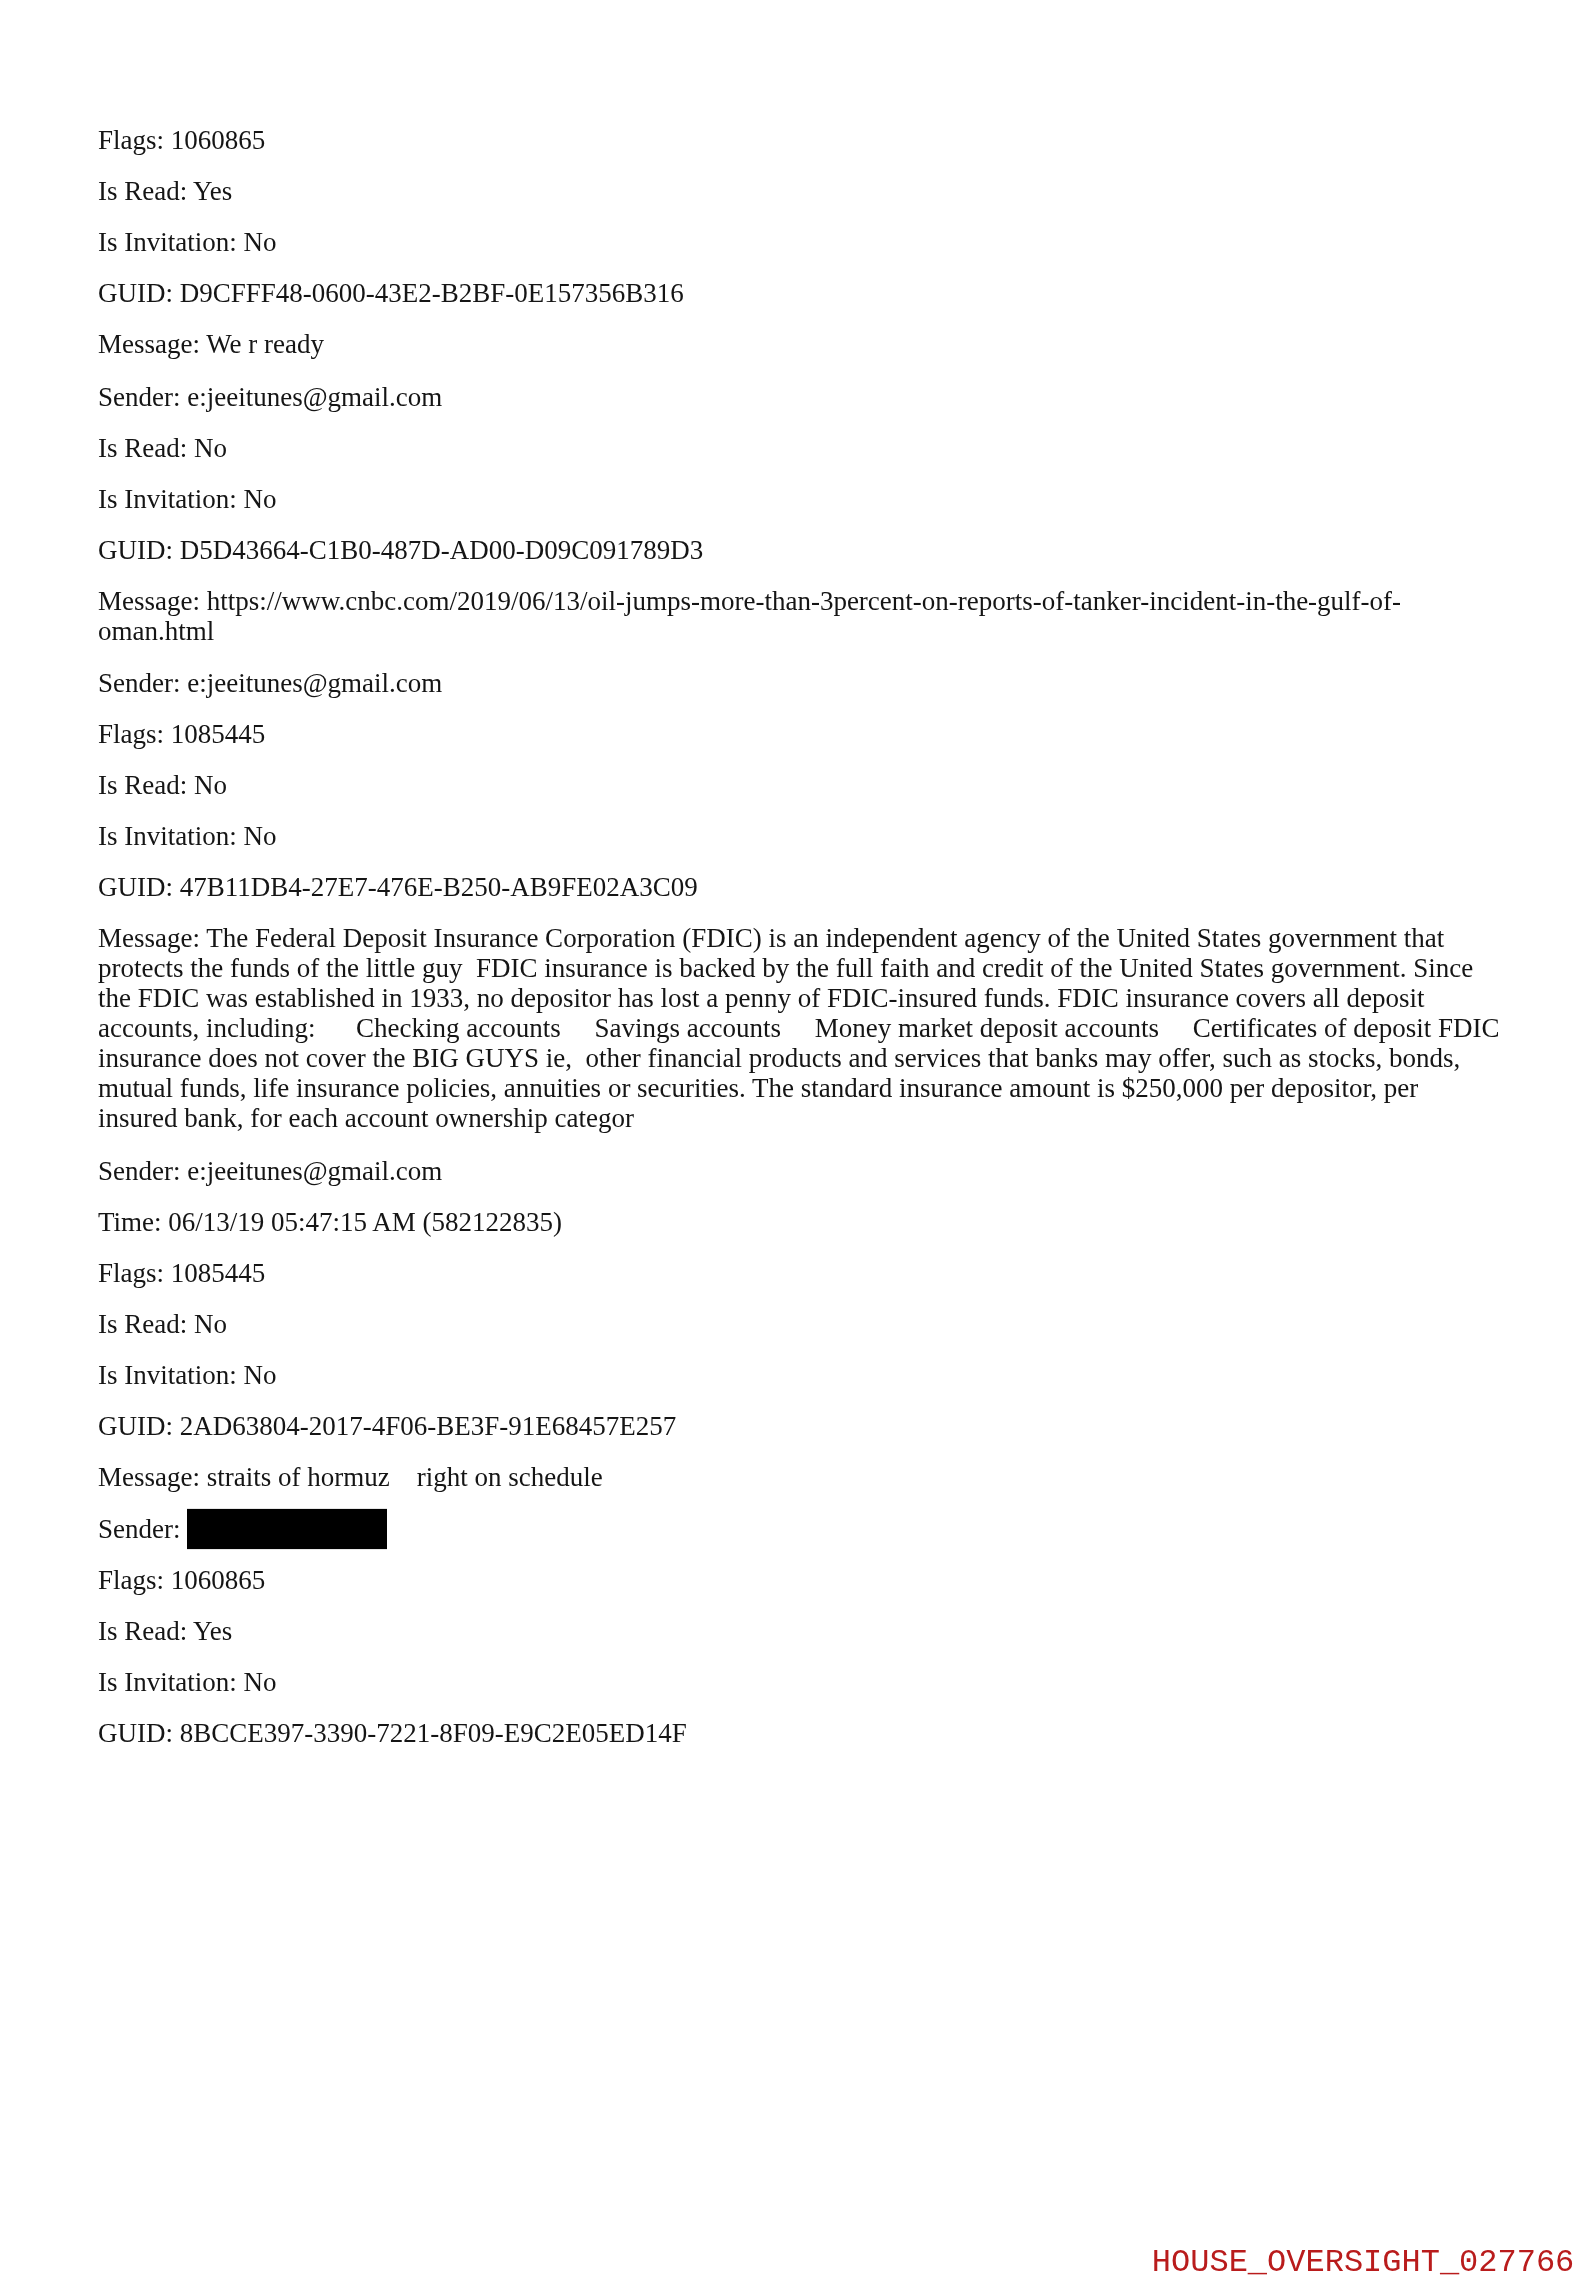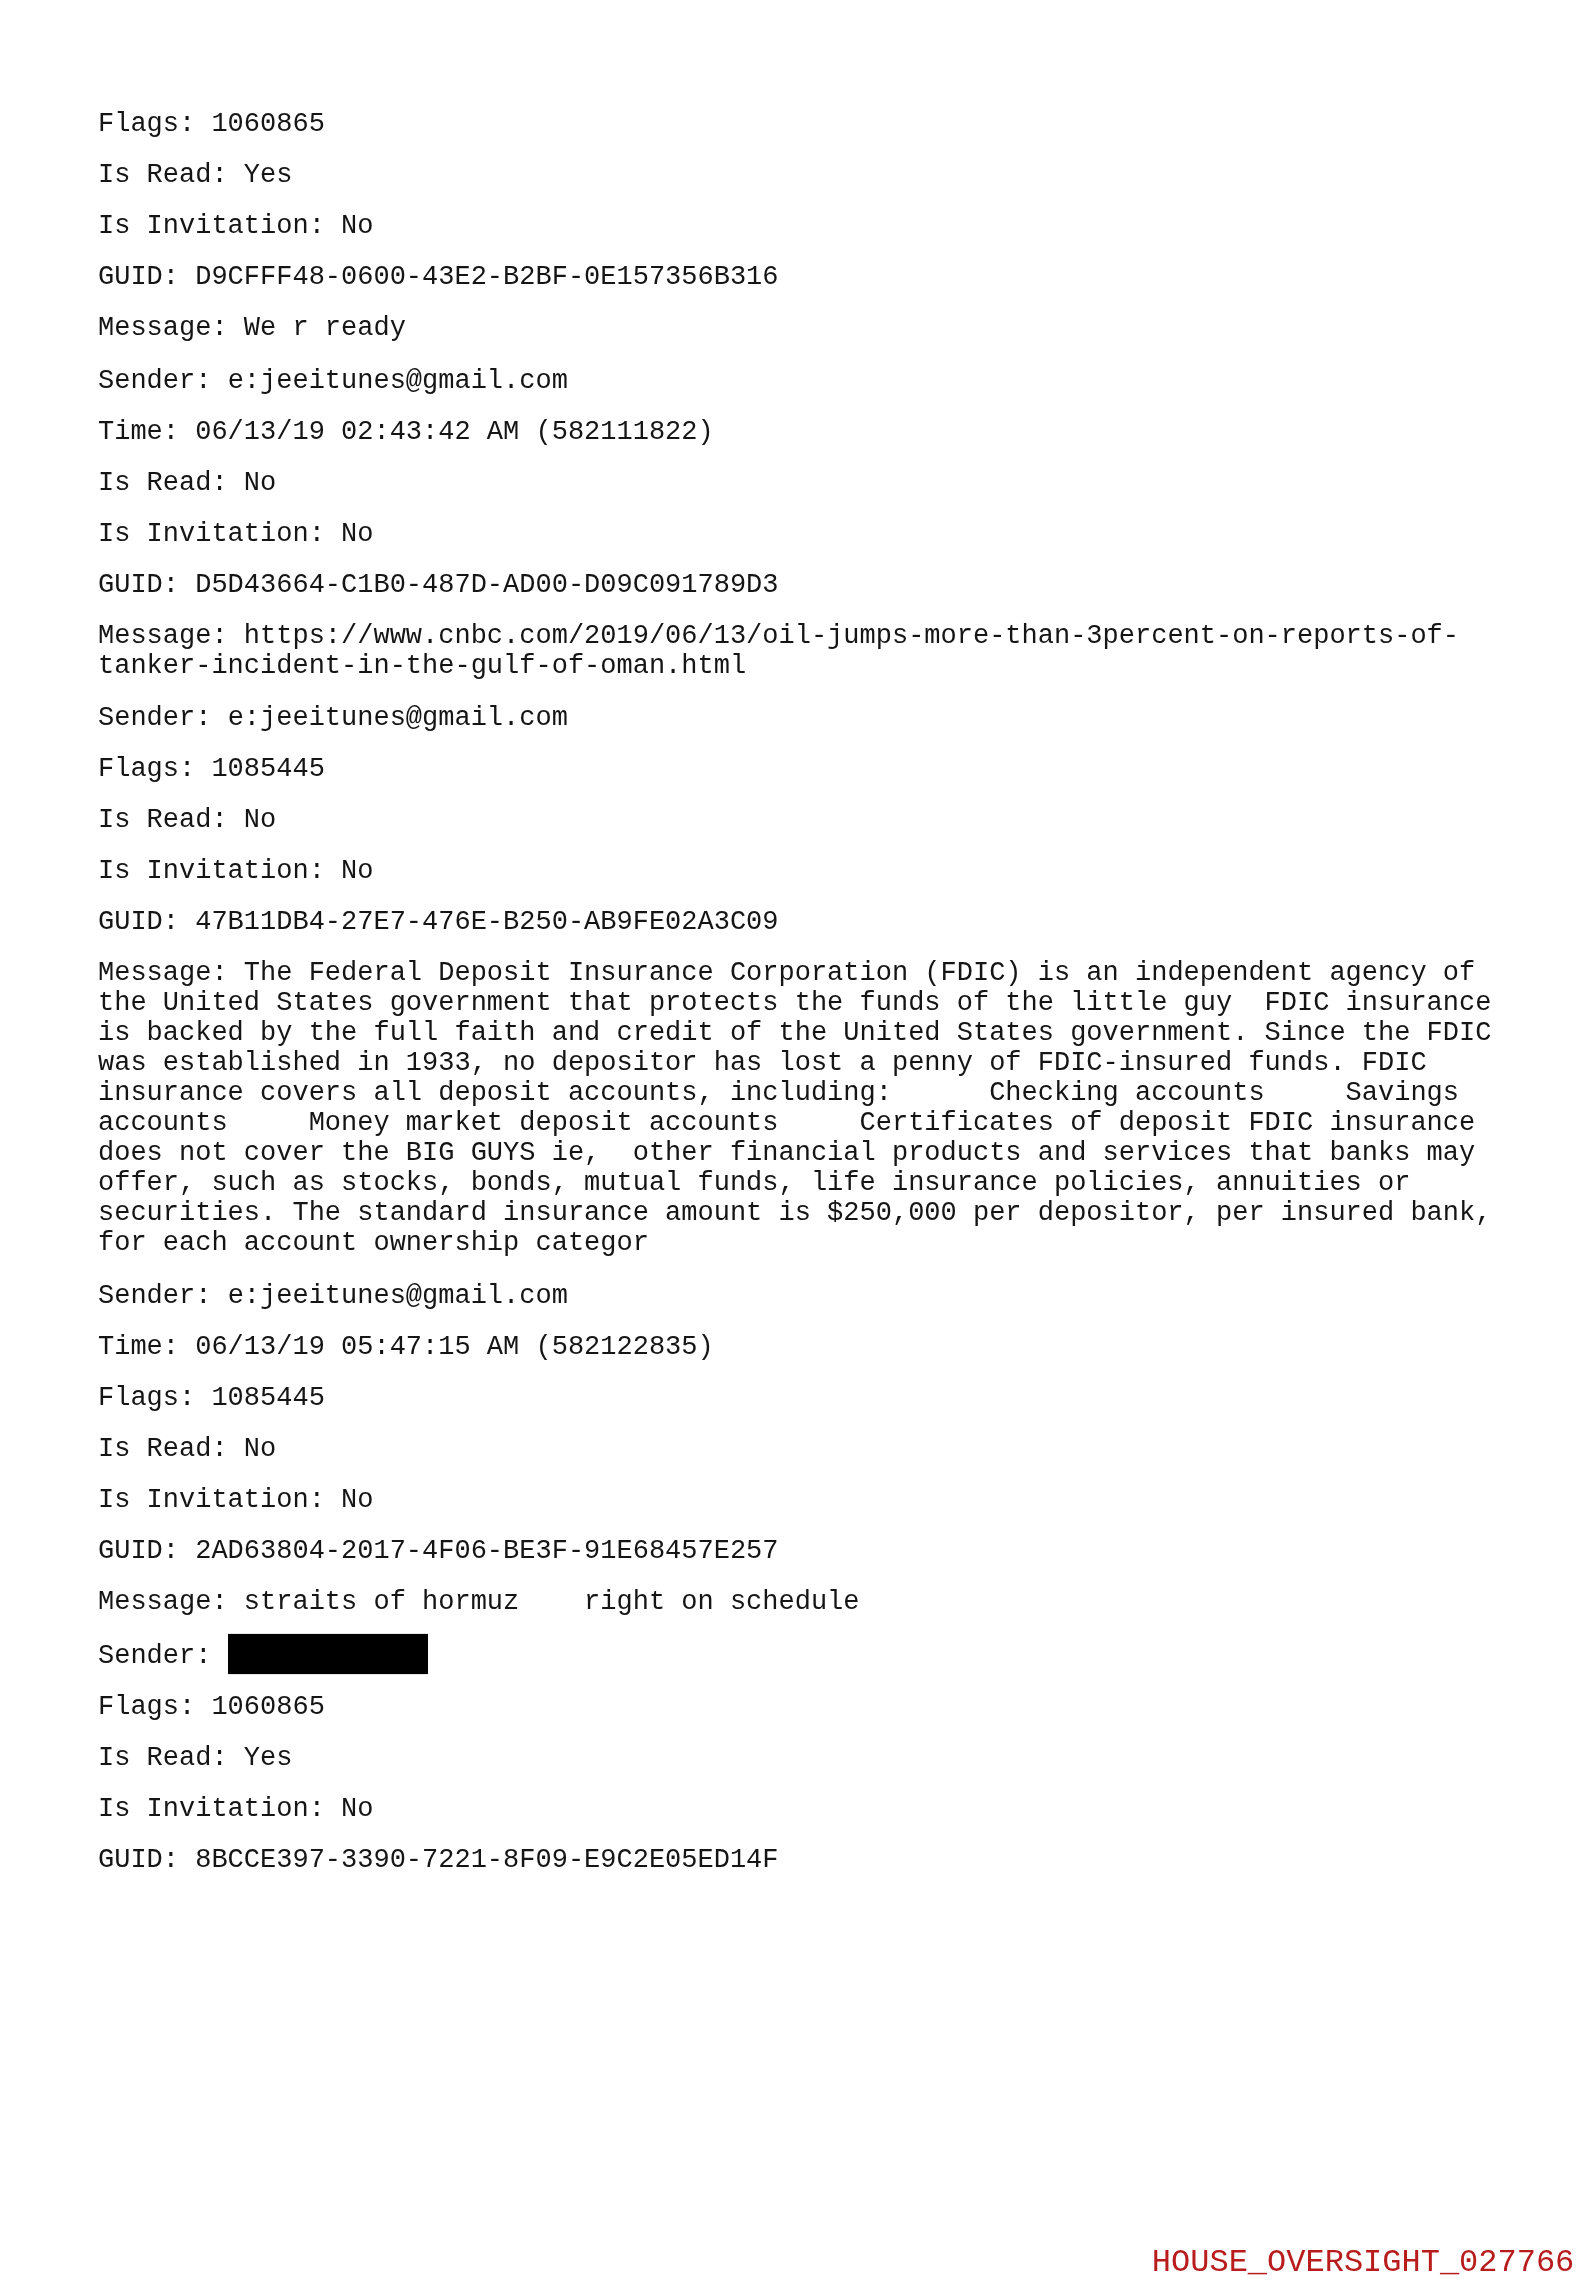--- a/index.html
+++ b/index.html
@@ -11,23 +11,23 @@
     position: relative;
     width: 1591px;
     height: 2295px;
     background: #ffffff;
     color: #151515;
     overflow: hidden;
   }
   .doc {
     position: absolute;
     left: 98px;
-    top: 109px;
+    top: 125px;
     width: 1402px;
-    font-family: Liberation Mono, monospace;
+    font-family: Liberation Serif, serif;
     font-size: 27px;
     line-height: 30px;
     letter-spacing: 0;
   }
   .record {
     margin: 0 0 22.5px 0;
   }
   .field {
     margin: 0 0 21px 0;
     white-space: pre-wrap;
@@ -62,21 +62,20 @@
   <main class="doc" id="records-root">
       <section class="record">
         <div class="field"><span class="label">Flags:</span> <span class="value">1060865</span></div>
         <div class="field"><span class="label">Is Read:</span> <span class="value">Yes</span></div>
         <div class="field"><span class="label">Is Invitation:</span> <span class="value">No</span></div>
         <div class="field"><span class="label">GUID:</span> <span class="value">D9CFFF48-0600-43E2-B2BF-0E157356B316</span></div>
         <div class="field"><span class="label">Message:</span> <span class="value">We r ready</span></div>
       </section>
       <section class="record">
         <div class="field"><span class="label">Sender:</span> <span class="value">e:jeeitunes@gmail.com</span></div>
-        <div class="field"><span class="label">Time:</span> <span class="value">06/13/19 02:43:42 AM (582111822)</span></div>
         <div class="field"><span class="label">Is Read:</span> <span class="value">No</span></div>
         <div class="field"><span class="label">Is Invitation:</span> <span class="value">No</span></div>
         <div class="field"><span class="label">GUID:</span> <span class="value">D5D43664-C1B0-487D-AD00-D09C091789D3</span></div>
         <div class="field"><span class="label">Message:</span> <span class="value">https://www.cnbc.com/2019/06/13/oil-jumps-more-than-3percent-on-reports-of-tanker-incident-in-the-gulf-of-oman.html</span></div>
       </section>
       <section class="record">
         <div class="field"><span class="label">Sender:</span> <span class="value">e:jeeitunes@gmail.com</span></div>
         <div class="field"><span class="label">Flags:</span> <span class="value">1085445</span></div>
         <div class="field"><span class="label">Is Read:</span> <span class="value">No</span></div>
         <div class="field"><span class="label">Is Invitation:</span> <span class="value">No</span></div>

